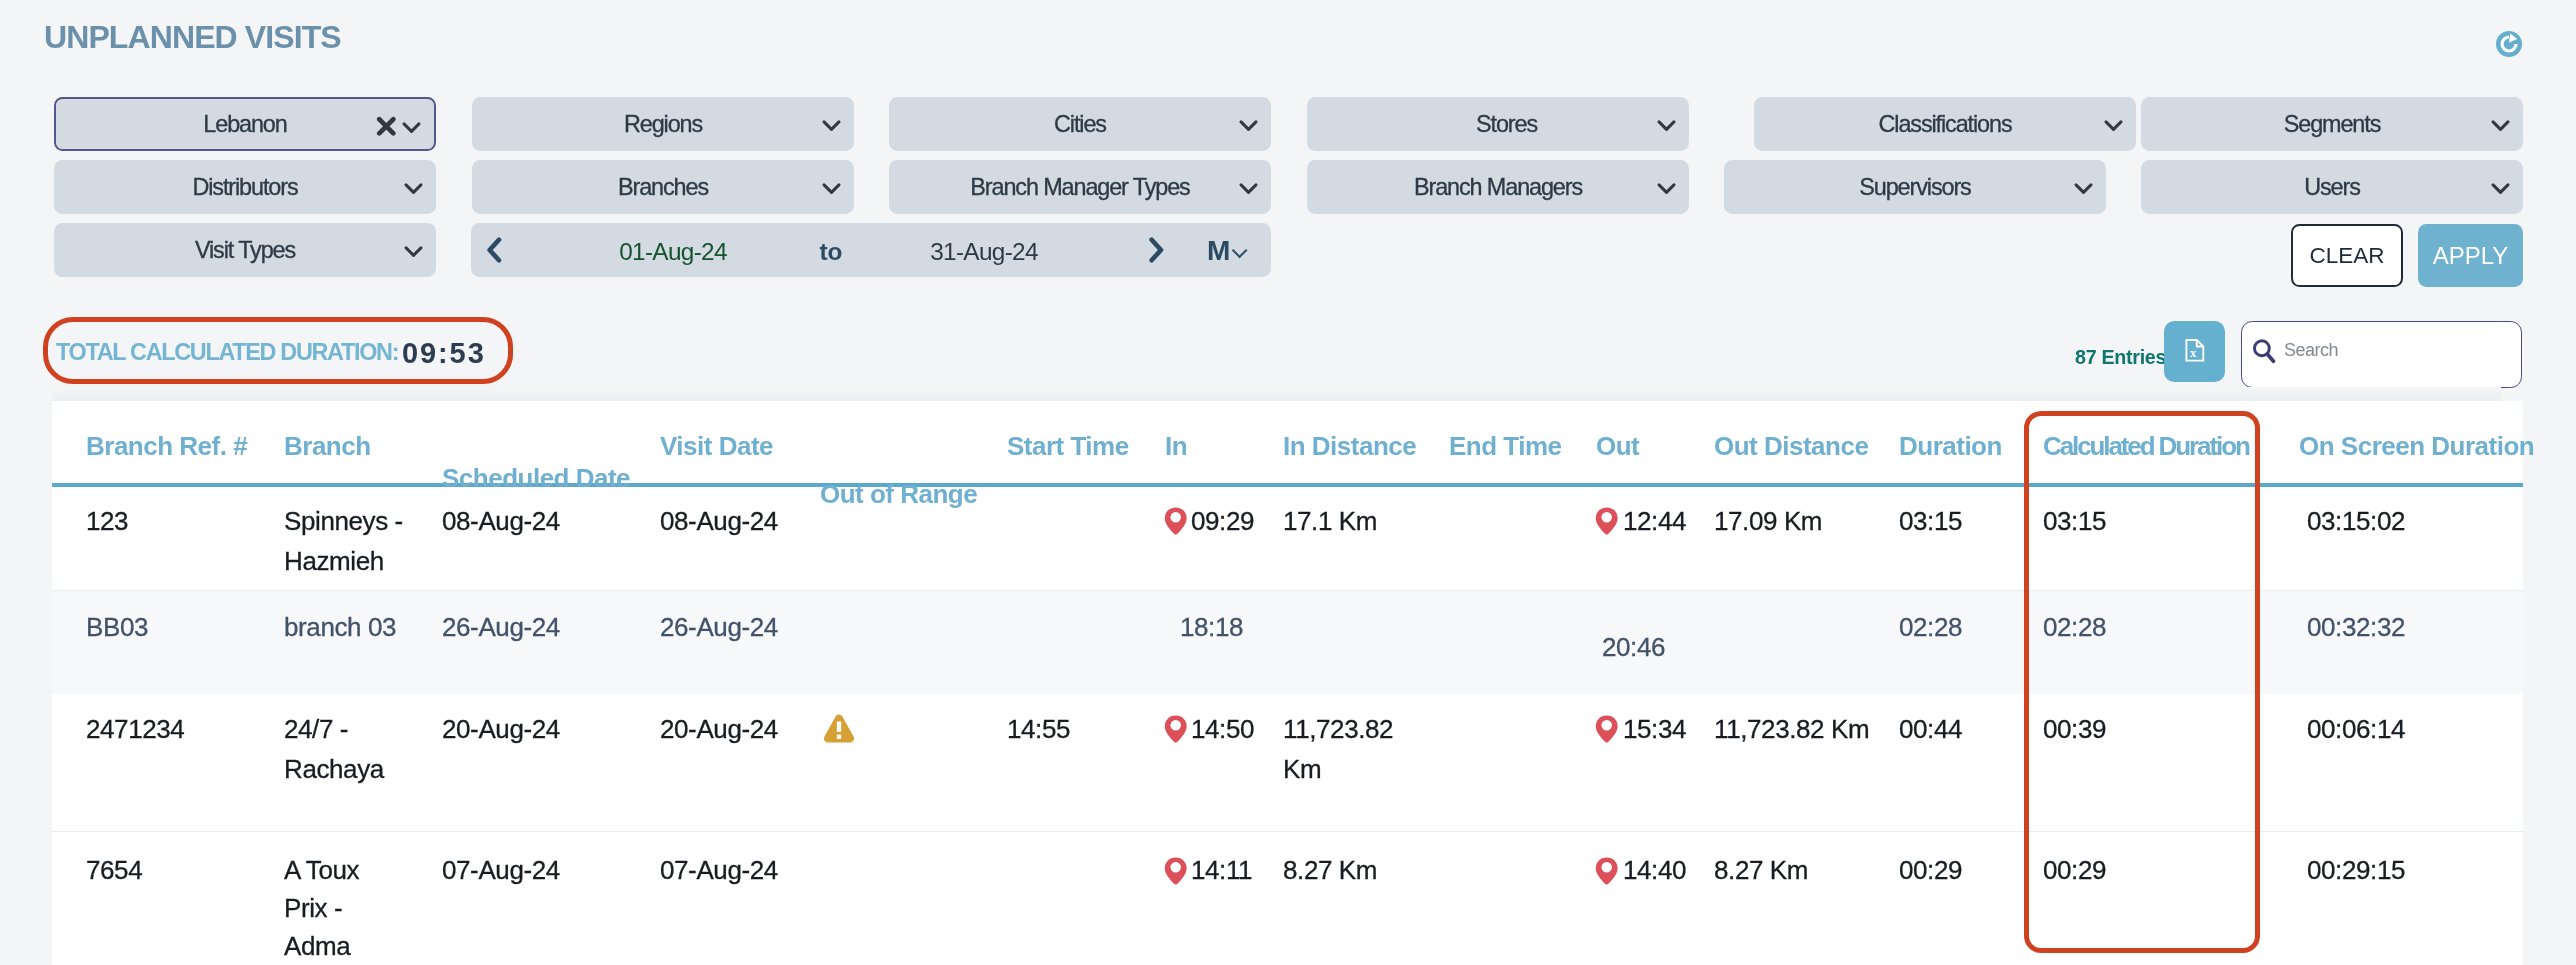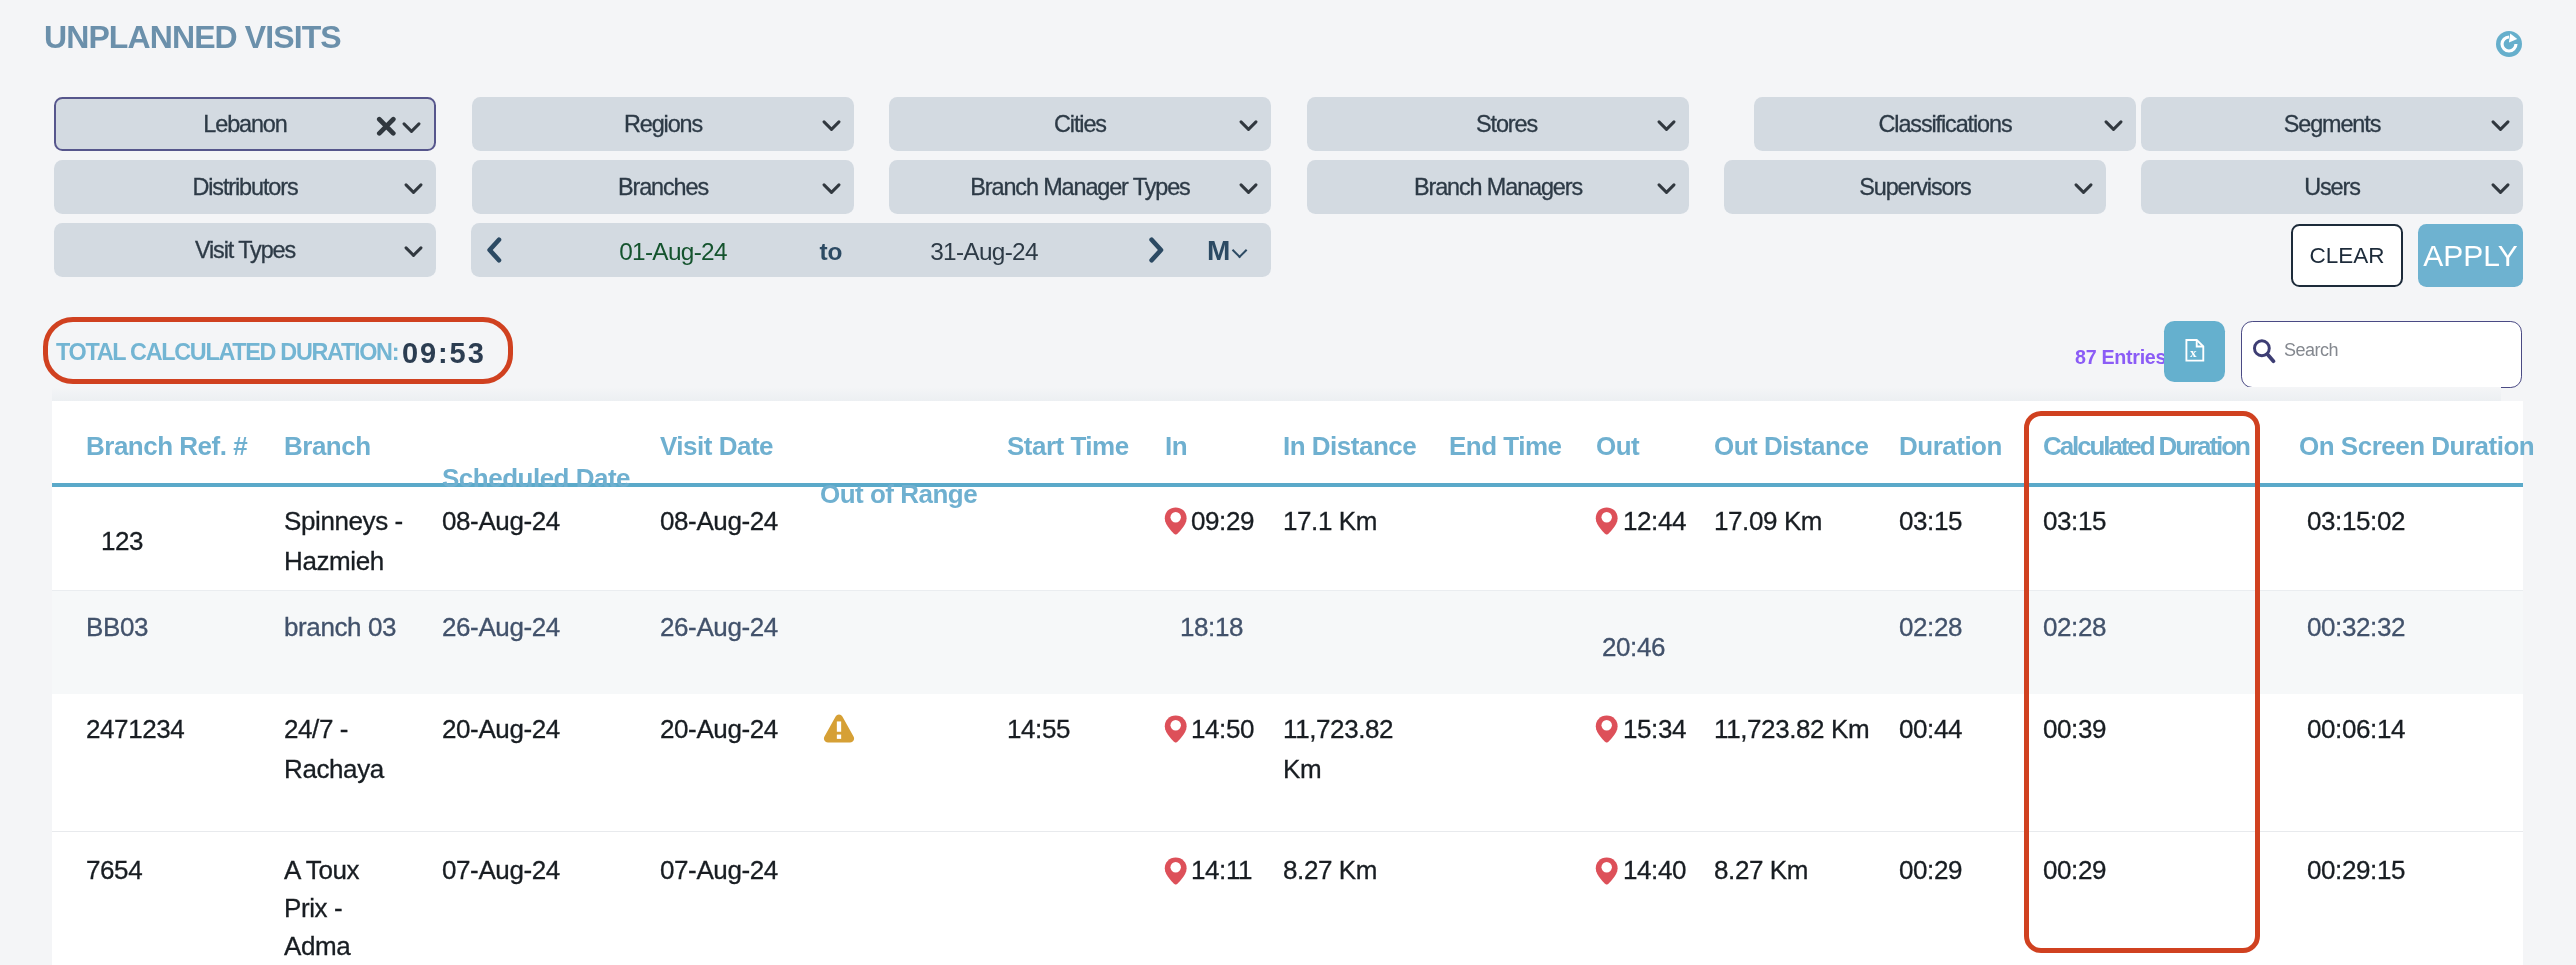--- a/index.html
+++ b/index.html
@@ -80,27 +80,27 @@
 <div class="abs" style="left:673px; top:238px; transform:translateX(-50%); font-size:24.4px; color:#14532d; letter-spacing:-0.7px;">01-Aug-24</div>
 <div class="abs" style="left:831px; top:238px; transform:translateX(-50%); font-size:24.4px; font-weight:700; color:#2c4a63;">to</div>
 <div class="abs" style="left:984px; top:238px; transform:translateX(-50%); font-size:24.4px; color:#2d3a46; letter-spacing:-0.7px;">31-Aug-24</div>
 <svg class="abs" style="left:1146px; top:236px;" width="20.6" height="28" viewBox="0 0 22 30">
     <path d="M6 4 L16 15 L6 26" fill="none" stroke="#2c4a63" stroke-width="5" stroke-linecap="round" stroke-linejoin="round"></path>
   </svg>
 <div class="abs" style="left:1207px; top:235px; font-size:28px; font-weight:700; color:#2c4a63;">M</div>
 <div class="abs" style="left:1234px; top:245px; width:11.2px; height:11.2px; border-right:2.6px solid #2c4a63; border-bottom:2.6px solid #2c4a63; transform:rotate(45deg);"></div>
 
 <div class="abs" style="left:2291px; top:224px; width:112px; height:63px; background:#fff; border:2.3px solid #1d2b3a; border-radius:8.4px; display:flex; align-items:center; justify-content:center; font-size:22.5px; color:#1d2b3a; letter-spacing:0px;">CLEAR</div>
-<div class="abs" style="left:2418px; top:224px; width:105px; height:63px; background:#6eb2d0; border-radius:8.4px; display:flex; align-items:center; justify-content:center; font-size:30px; color:#ffffff; letter-spacing:0px;">APPLY</div>
+<div class="abs" style="left:2418px; top:224px; width:105px; height:63px; background:#6eb2d0; border-radius:8.4px; display:flex; align-items:center; justify-content:center; font-size:24px; color:#ffffff; letter-spacing:0px;">APPLY</div>
 
 <div class="abs" style="left:43px; top:317px; width:470px; height:67px; border:5.2px solid #d04120; border-radius:30px;"></div>
 <div class="abs" style="left:56px; top:339px; font-size:23.4px; font-weight:700; color:#73b5d3; letter-spacing:-1.3px;">TOTAL CALCULATED DURATION:</div>
 <div class="abs" style="left:402px; top:337px; font-size:29px; font-weight:700; color:#2c3d51; letter-spacing:1.9px;">09:53</div>
 
-<div class="abs" style="left:2075px; top:346px; font-size:19.7px; font-weight:700; color:#8b5cf6; letter-spacing:-0.3px;">87 Entries</div>
+<div class="abs" style="left:2075px; top:346px; font-size:19.7px; font-weight:700; color:#0f766e; letter-spacing:-0.3px;">87 Entries</div>
 <div class="abs" style="left:2164px; top:321px; width:61px; height:61px; background:#65b0ce; border-radius:10.3px;"></div>
 <svg class="abs" style="left:2185px; top:339px;" width="19.7" height="22.5" viewBox="0 0 21 24">
   <path d="M1.5 1 h11 l7 7 v15 h-18 z" fill="none" stroke="#fff" stroke-width="2"></path>
   <path d="M12.5 1 v7 h7" fill="none" stroke="#fff" stroke-width="2"></path>
   <text x="5.2" y="19" font-family="Liberation Serif" font-size="14" fill="#fff" font-weight="700">x</text>
 </svg>
 <div class="abs" style="left:2241px; top:321px; width:281px; height:67px; background:#fff; border:1.9px solid #4a4a84; border-radius:11.2px;"></div>
 <svg class="abs" style="left:2252px; top:339px;" width="24.4" height="25" viewBox="0 0 26 27">
   <circle cx="10.5" cy="10" r="8" fill="none" stroke="#3d3d73" stroke-width="3.2"></circle>
   <path d="M16.5 16.5 L23 24" stroke="#3d3d73" stroke-width="4" stroke-linecap="round"></path>
@@ -124,21 +124,21 @@
     <div class="hcell" style="left:1165px; top:431px; ">In</div>
     <div class="hcell" style="left:1283px; top:431px; ">In Distance</div>
     <div class="hcell" style="left:1449px; top:431px; ">End Time</div>
     <div class="hcell" style="left:1596px; top:431px; ">Out</div>
     <div class="hcell" style="left:1714px; top:431px; ">Out Distance</div>
     <div class="hcell" style="left:1899px; top:431px; ">Duration</div>
     <div class="hcell" style="left:2043px; top:431px; letter-spacing:-2.1px;">Calculated Duration</div>
     <div class="hcell" style="left:2299px; top:431px; ">On Screen Duration</div>
   </div>
 <div id="tbody">
-    <div class="cell" style="left:101px; top:501px;margin-top:20px;">123</div>
+    <div class="cell" style="left:86px; top:501px;">123</div>
     <div class="cell" style="left:284px; top:501px;">Spinneys -<br>Hazmieh</div>
     <div class="cell" style="left:442px; top:501px;">08-Aug-24</div>
     <div class="cell" style="left:660px; top:501px;">08-Aug-24</div>
     <svg class="pin" style="left:1164px; top:507px;" viewBox="0 0 25 30">
       <path d="M12.5 0.5 C5.6 0.5 0.8 5.6 0.8 12 C0.8 16.6 3.4 20 5.9 23.2 C8 25.8 11 29.5 12.5 29.5 C14 29.5 17 25.8 19.1 23.2 C21.6 20 24.2 16.6 24.2 12 C24.2 5.6 19.4 0.5 12.5 0.5 Z" fill="#dd5059"></path>
       <circle cx="12.5" cy="11" r="5.6" fill="#fff"></circle>
     </svg>
     <div class="cell" style="left:1191px; top:501px;">09:29</div>
     <div class="cell" style="left:1283px; top:501px;">17.1 Km</div>
     <svg class="pin" style="left:1595px; top:507px;" viewBox="0 0 25 30">

